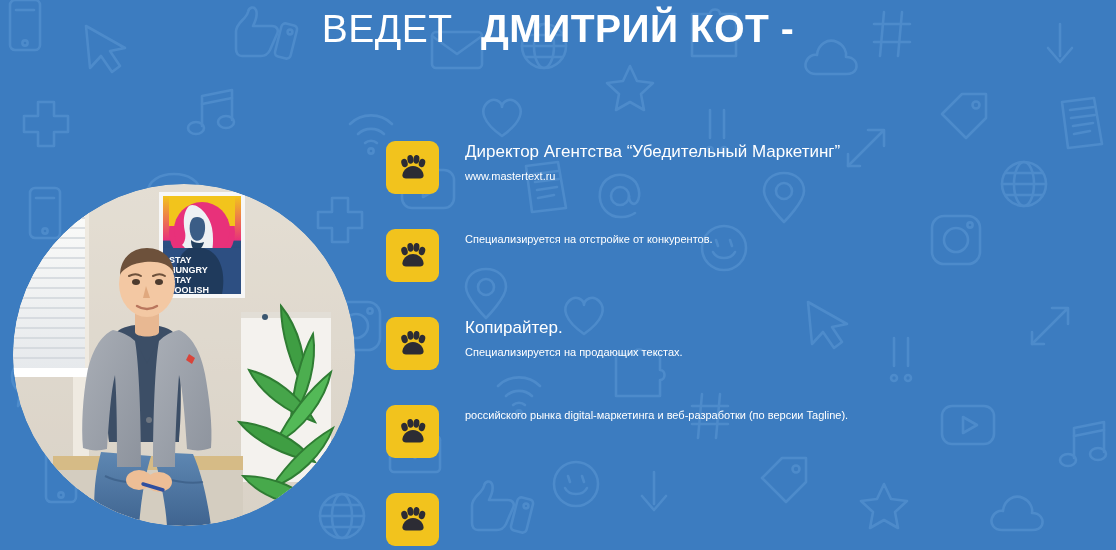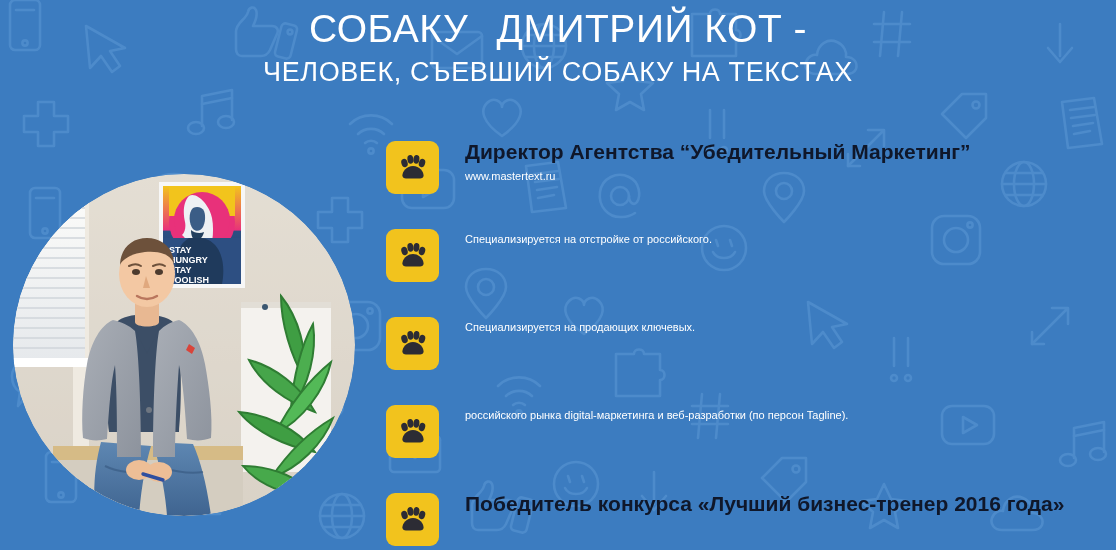--- a/index.html
+++ b/index.html
@@ -13,44 +13,44 @@
   
   #pattern{position:absolute;inset:0;opacity:.5;}
   #pattern svg{display:block;width:100%;height:100%;}
 
   
   .heading{position:absolute;left:0;right:0;top:6px;text-align:center;z-index:5;}
   .head-line1{
     color:#ffffff;font-size:39px;line-height:46px;font-weight:400;
     letter-spacing:.5px;white-space:nowrap;
   }
-  .head-line1 b{font-weight:400;margin-left:17px;}
+  .head-line1 b{font-weight:700;margin-left:17px;}
   .head-line2{
     color:#ffffff;font-size:27px;line-height:34px;font-weight:400;
     letter-spacing:.6px;white-space:nowrap;margin-top:3px;
   }
 
   
   .photo{
-    position:absolute;left:13px;top:174px;width:342px;height:342px;
+    position:absolute;left:13px;top:184px;width:342px;height:342px;
     border-radius:50%;overflow:hidden;z-index:4;
   }
   .photo svg{display:block;width:342px;height:342px;}
 
   
   .list{position:absolute;left:386px;top:141px;z-index:5;}
   .item{position:relative;height:88px;}
   .badge{
     position:absolute;left:0;top:0;width:53px;height:53px;border-radius:9px;
     background:#f2c31d;display:flex;align-items:center;justify-content:center;
   }
   .badge svg{display:block;}
   .txt{position:absolute;left:79px;top:-2px;}
   .t-title{
-    color:#0f172a;font-size:21px;font-weight:700;line-height:25px;white-space:nowrap;
+    color:#ffffff;font-size:17px;font-weight:400;line-height:25px;white-space:nowrap;
   }
   .t-sub{
     color:#ffffff;font-size:11px;font-weight:400;line-height:25px;white-space:nowrap;
   }
 </style>
 </head>
 <body>
 
 <div id="stage">
 
@@ -214,22 +214,21 @@
           <use href="#d-cloud" x="990" y="490"></use>
           <use href="#d-thumb" x="468" y="480"></use>
         </g>
       </defs>
       <rect width="1116" height="550" fill="#3c7cc0"></rect>
       <use href="#tile"></use>
     </svg>
   </div>
 
   <div class="heading">
-    <div class="head-line1"><span>СОБАКУ </span><b>ДМИТРИЙ КОТ -</b></div>
-    <div class="head-line2">ЧЕЛОВЕК, СЪЕВШИЙ СОБАКУ НА ТЕКСТАХ</div>
+    <div class="head-line1"><span>ВЕДЕТ </span><b>ДМИТРИЙ КОТ -</b></div>
   </div>
 
   <div class="photo">
     <svg viewBox="0 0 342 342" xmlns="http://www.w3.org/2000/svg">
       <defs>
         <linearGradient id="wallg" x1="0" y1="0" x2="0" y2="1">
           <stop offset="0" stop-color="#e8e2d8"></stop>
             <stop offset="1" stop-color="#d8d0c4"></stop>
         </linearGradient>
         <linearGradient id="blindg" x1="0" y1="0" x2="0" y2="1">
@@ -362,63 +361,63 @@
       <div class="badge">
         <svg width="32" height="32" viewBox="0 0 32 32" xmlns="http://www.w3.org/2000/svg" fill="#2c2c34">
           <ellipse cx="7.5" cy="11" rx="3.1" ry="4.3" transform="rotate(-18 7.5 11)"></ellipse>
           <ellipse cx="13.4" cy="7.4" rx="3" ry="4.4" transform="rotate(-7 13.4 7.4)"></ellipse>
           <ellipse cx="19.4" cy="7.4" rx="3" ry="4.4" transform="rotate(7 19.4 7.4)"></ellipse>
           <ellipse cx="25" cy="11" rx="3.1" ry="4.3" transform="rotate(18 25 11)"></ellipse>
           <path d="M16 14c6.4 0 10.6 5.2 10.6 9.6 0 2.1-1.6 2.8-3.6 2.8H9c-2 0-3.6-.7-3.6-2.8C5.4 19.2 9.6 14 16 14z"></path>
         </svg>
       </div>
       <div class="txt">
-        <div class="t-sub">Специализируется на отстройке от российского.</div>
+        <div class="t-sub">Специализируется на отстройке от конкурентов.</div>
       </div>
     </div>
 
     <div class="item">
       <div class="badge">
         <svg width="32" height="32" viewBox="0 0 32 32" xmlns="http://www.w3.org/2000/svg" fill="#2c2c34">
           <ellipse cx="7.5" cy="11" rx="3.1" ry="4.3" transform="rotate(-18 7.5 11)"></ellipse>
           <ellipse cx="13.4" cy="7.4" rx="3" ry="4.4" transform="rotate(-7 13.4 7.4)"></ellipse>
           <ellipse cx="19.4" cy="7.4" rx="3" ry="4.4" transform="rotate(7 19.4 7.4)"></ellipse>
           <ellipse cx="25" cy="11" rx="3.1" ry="4.3" transform="rotate(18 25 11)"></ellipse>
           <path d="M16 14c6.4 0 10.6 5.2 10.6 9.6 0 2.1-1.6 2.8-3.6 2.8H9c-2 0-3.6-.7-3.6-2.8C5.4 19.2 9.6 14 16 14z"></path>
         </svg>
       </div>
       <div class="txt">
-        <div class="t-sub">Специализируется на продающих ключевых.</div>
+        <div class="t-title">Копирайтер.</div>
+        <div class="t-sub">Специализируется на продающих текстах.</div>
       </div>
     </div>
 
     <div class="item">
       <div class="badge">
         <svg width="32" height="32" viewBox="0 0 32 32" xmlns="http://www.w3.org/2000/svg" fill="#2c2c34">
           <ellipse cx="7.5" cy="11" rx="3.1" ry="4.3" transform="rotate(-18 7.5 11)"></ellipse>
           <ellipse cx="13.4" cy="7.4" rx="3" ry="4.4" transform="rotate(-7 13.4 7.4)"></ellipse>
           <ellipse cx="19.4" cy="7.4" rx="3" ry="4.4" transform="rotate(7 19.4 7.4)"></ellipse>
           <ellipse cx="25" cy="11" rx="3.1" ry="4.3" transform="rotate(18 25 11)"></ellipse>
           <path d="M16 14c6.4 0 10.6 5.2 10.6 9.6 0 2.1-1.6 2.8-3.6 2.8H9c-2 0-3.6-.7-3.6-2.8C5.4 19.2 9.6 14 16 14z"></path>
         </svg>
       </div>
       <div class="txt">
-        <div class="t-sub">российского рынка digital-маркетинга и веб-разработки (по персон Tagline).</div>
+        <div class="t-sub">российского рынка digital-маркетинга и веб-разработки (по версии Tagline).</div>
       </div>
     </div>
 
     <div class="item">
       <div class="badge">
         <svg width="32" height="32" viewBox="0 0 32 32" xmlns="http://www.w3.org/2000/svg" fill="#2c2c34">
           <ellipse cx="7.5" cy="11" rx="3.1" ry="4.3" transform="rotate(-18 7.5 11)"></ellipse>
           <ellipse cx="13.4" cy="7.4" rx="3" ry="4.4" transform="rotate(-7 13.4 7.4)"></ellipse>
           <ellipse cx="19.4" cy="7.4" rx="3" ry="4.4" transform="rotate(7 19.4 7.4)"></ellipse>
           <ellipse cx="25" cy="11" rx="3.1" ry="4.3" transform="rotate(18 25 11)"></ellipse>
           <path d="M16 14c6.4 0 10.6 5.2 10.6 9.6 0 2.1-1.6 2.8-3.6 2.8H9c-2 0-3.6-.7-3.6-2.8C5.4 19.2 9.6 14 16 14z"></path>
         </svg>
       </div>
       <div class="txt">
-        <div class="t-title">Победитель конкурса «Лучший бизнес-тренер 2016 года»</div>
       </div>
     </div>
 
   </div>
 </div>
 
 </body></html>

